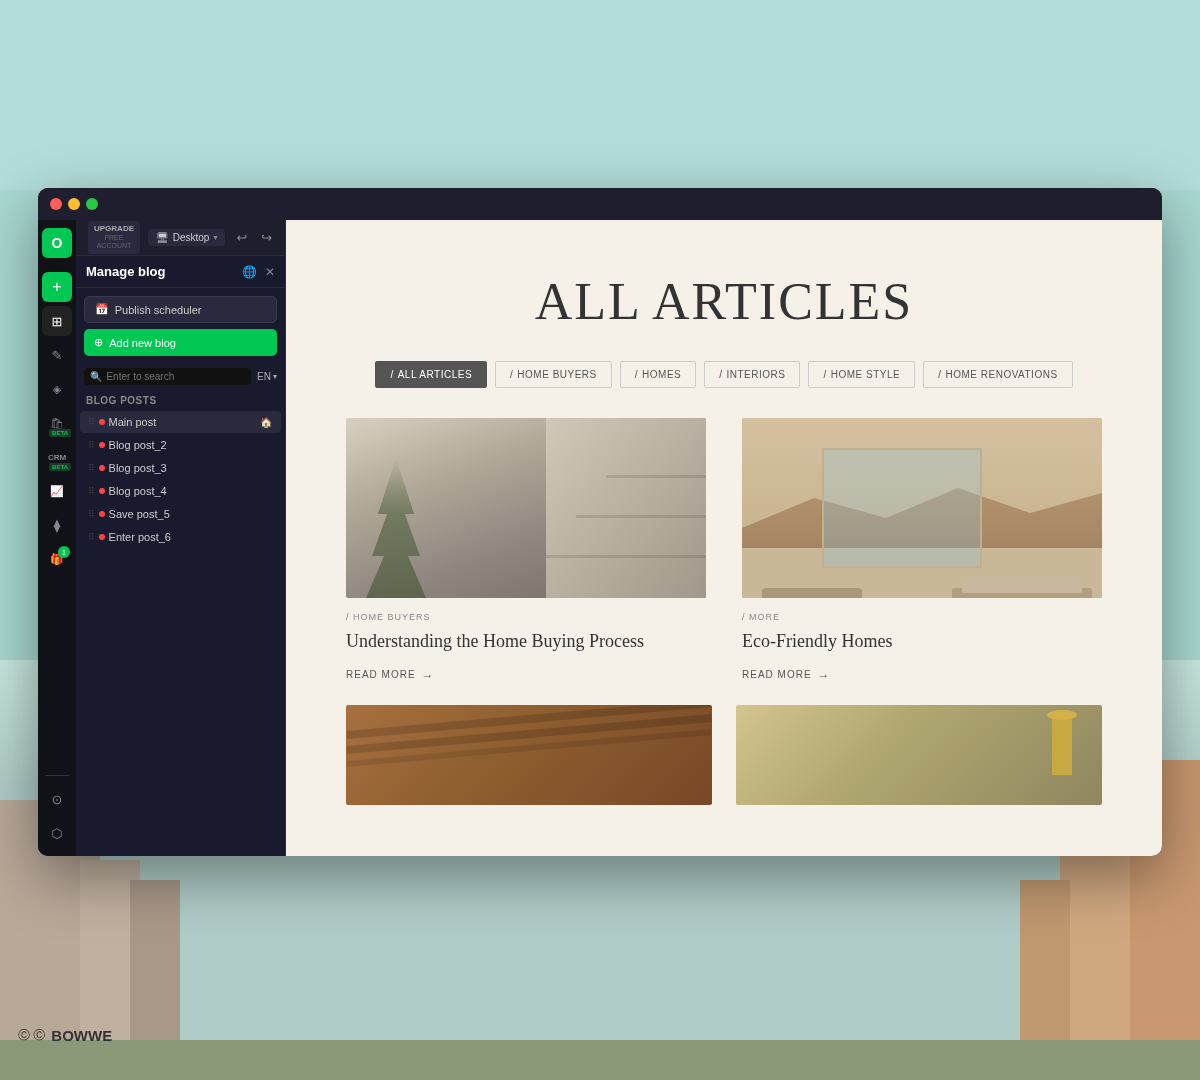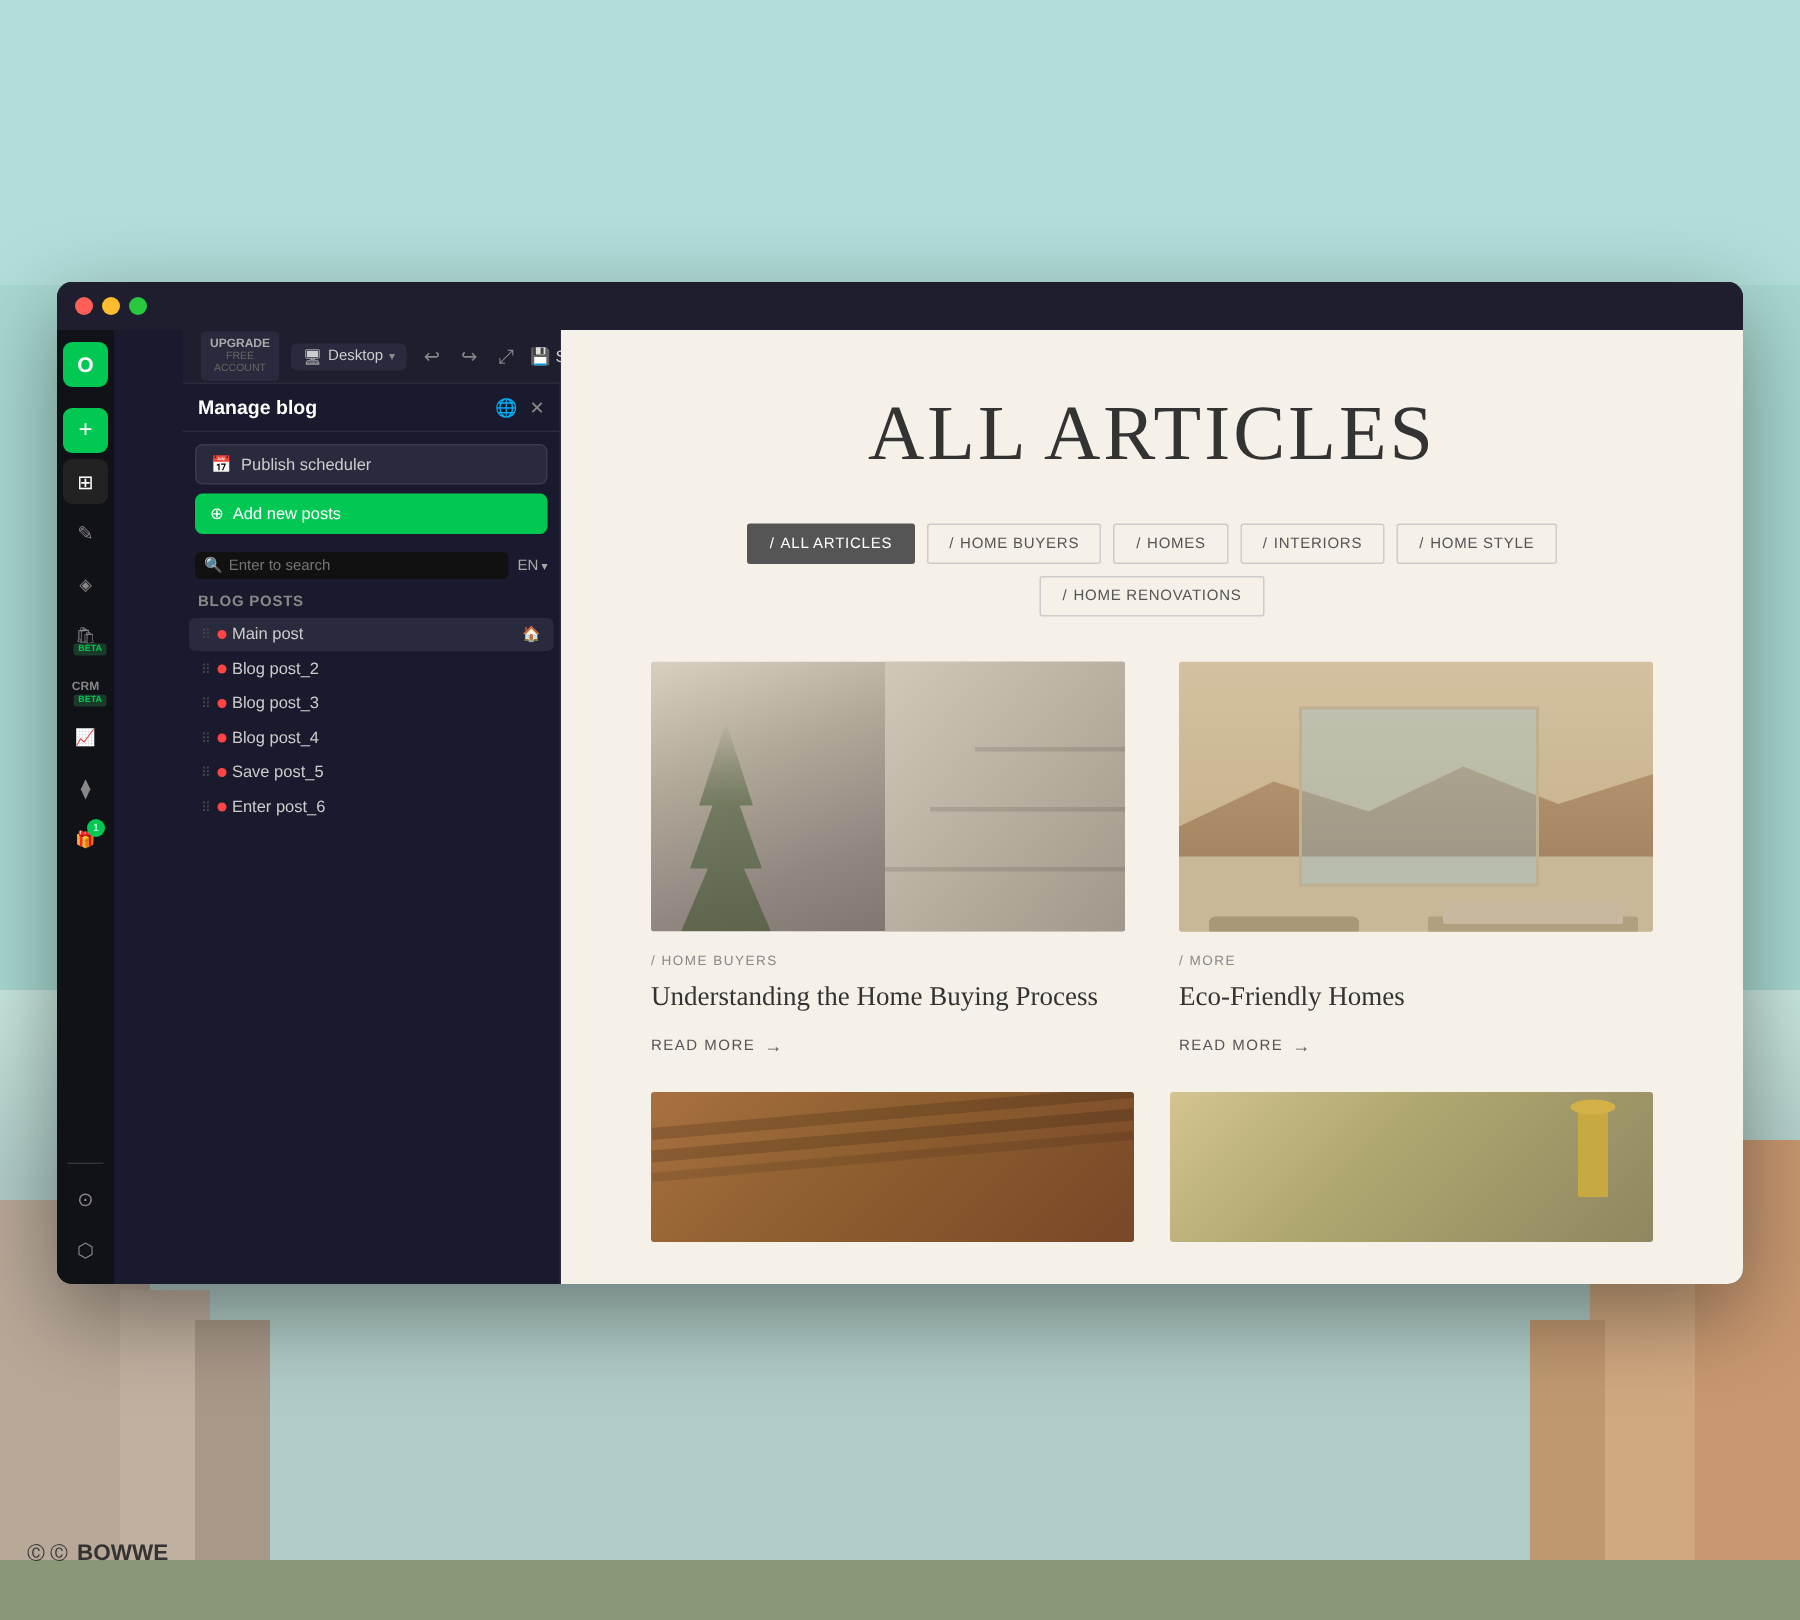--- a/index.html
+++ b/index.html
@@ -119,26 +119,25 @@
       background: #1a3a2a;
       color: #00c853;
       font-size: 6px;
       padding: 1px 3px;
       border-radius: 2px;
       font-weight: bold;
     }
 
     
     .blog-panel {
-      width: 252px;
+      width: 210px;
       background: #1a1a2e;
       border-right: 1px solid #2a2a3e;
       display: flex;
       flex-direction: column;
-      margin-left: 46px;
     }
 
     .panel-header {
       display: flex;
       align-items: center;
       justify-content: space-between;
       padding: 8px 10px;
       border-bottom: 1px solid #2a2a3e;
     }
     .panel-title {
@@ -331,21 +330,21 @@
       flex: 1;
       background: #f5f0e8;
       overflow-y: auto;
       overflow-x: hidden;
     }
 
     
     .blog-page {
       padding: 40px 60px;
       max-width: 900px;
-      margin: 0 auto;
+      margin: 12px auto;
     }
 
     .blog-page-title {
       font-size: 52px;
       font-weight: 300;
       text-align: center;
       color: #333;
       letter-spacing: 2px;
       margin-bottom: 30px;
       font-family: Georgia, serif;
@@ -570,21 +569,21 @@
         </div>
       </div>
 
       <div class="panel-actions">
         <button class="btn-scheduler">
           <span>📅</span>
           <span>Publish scheduler</span>
         </button>
         <button class="btn-add">
           <span>⊕</span>
-          <span>Add new posts</span>
+          <span>Add new blog</span>
         </button>
       </div>
 
       <div class="search-row">
         <div class="search-input-wrap">
           <span style="color:#666;font-size:10px;">🔍</span>
           <input class="search-input" type="text" placeholder="Enter to search" style="">
         </div>
         <div class="lang-badge">
           <span>EN</span>

